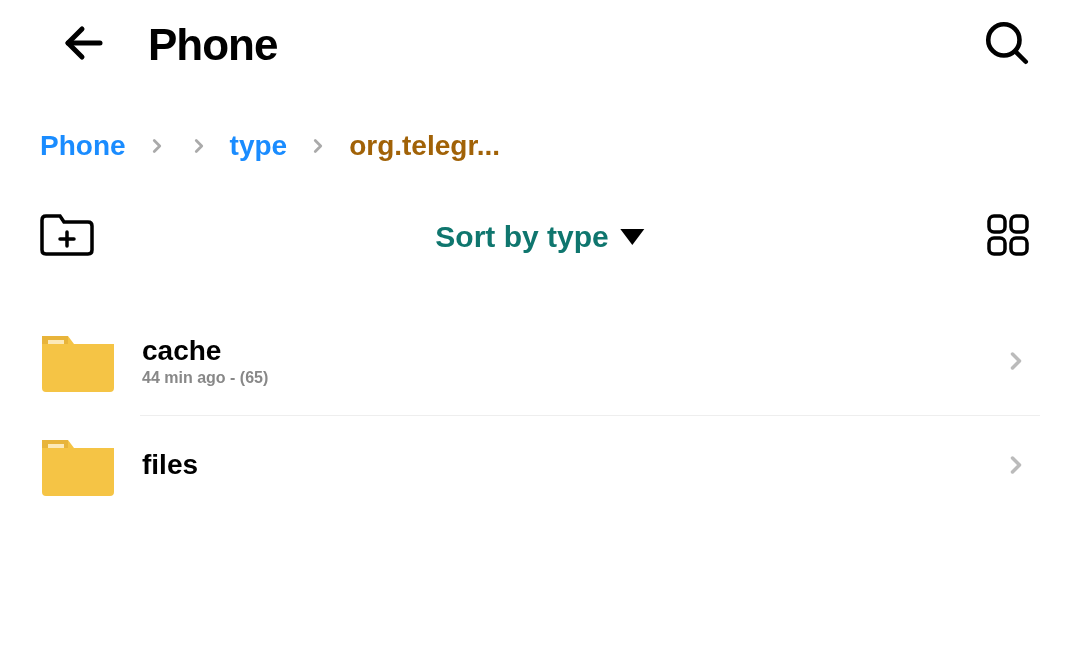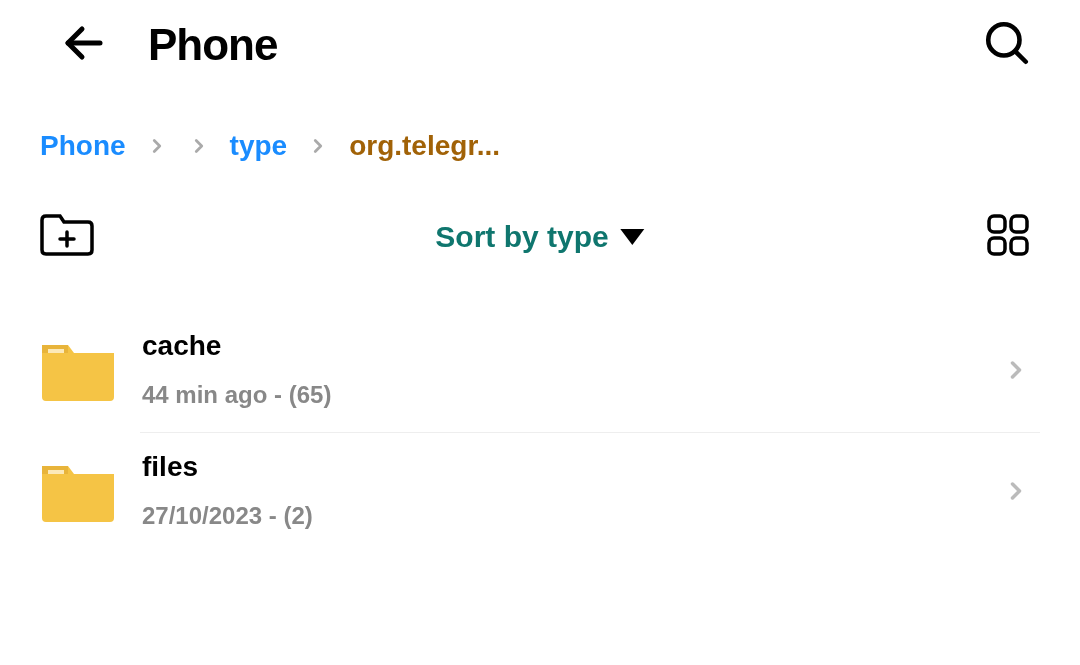--- a/index.html
+++ b/index.html
@@ -115,29 +115,29 @@
     .folder-icon {
       width: 76px;
       height: 62px;
       margin-right: 26px;
       flex-shrink: 0;
     }
     .folder-info {
       flex: 1;
       display: flex;
       flex-direction: column;
-      gap: 19px;
+      gap: 2px;
     }
     .folder-name {
       font-size: 28px;
       font-weight: 800;
       color: #000;
     }
     .folder-meta {
-      font-size: 24px;
+      font-size: 16px;
       font-weight: 600;
       color: #888;
     }
     .chevron-right {
       color: #bbb;
       flex-shrink: 0;
     }
     .toolbar-wrap {
       position: relative;
     }
@@ -223,19 +223,18 @@
   </div>
 
   <div class="folder-row">
     <svg class="folder-icon" viewBox="0 0 76 62">
       <path d="M 2 6 L 28 6 L 34 14 L 74 14 L 74 58 Q 74 62 70 62 L 6 62 Q 2 62 2 58 Z" fill="#f5c445"></path>
       <rect x="2" y="6" width="26" height="8" fill="#e8b43a"></rect>
       <rect x="8" y="10" width="16" height="4" fill="#fce9b8"></rect>
     </svg>
     <div class="folder-info">
       <div class="folder-name">files</div>
-      <div class="folder-meta">27/10/2023 - (2)</div>
     </div>
     <svg class="chevron-right" width="28" height="28" viewBox="0 0 24 24" fill="none" stroke="#bbb" stroke-width="3" stroke-linecap="round" stroke-linejoin="round">
       <polyline points="9 18 15 12 9 6"></polyline>
     </svg>
   </div>
 </div>
 
 </body></html>

